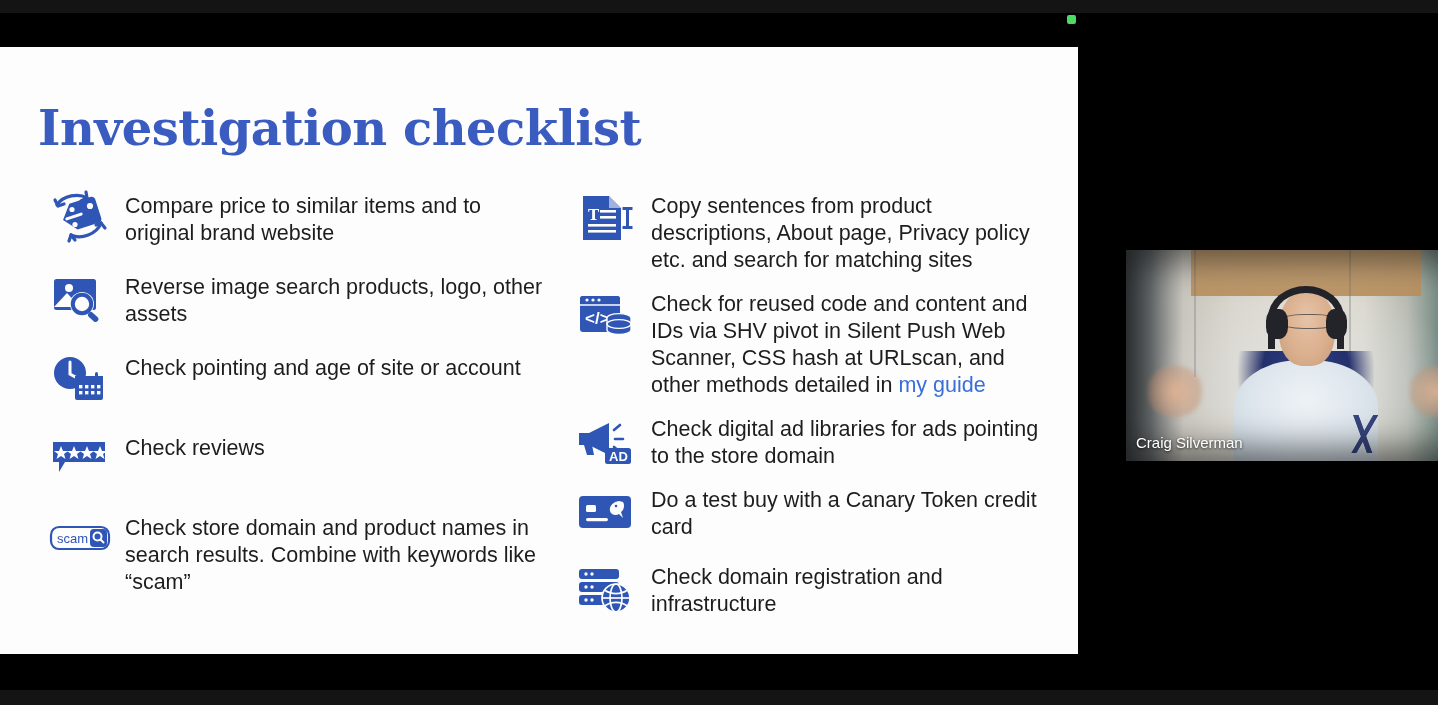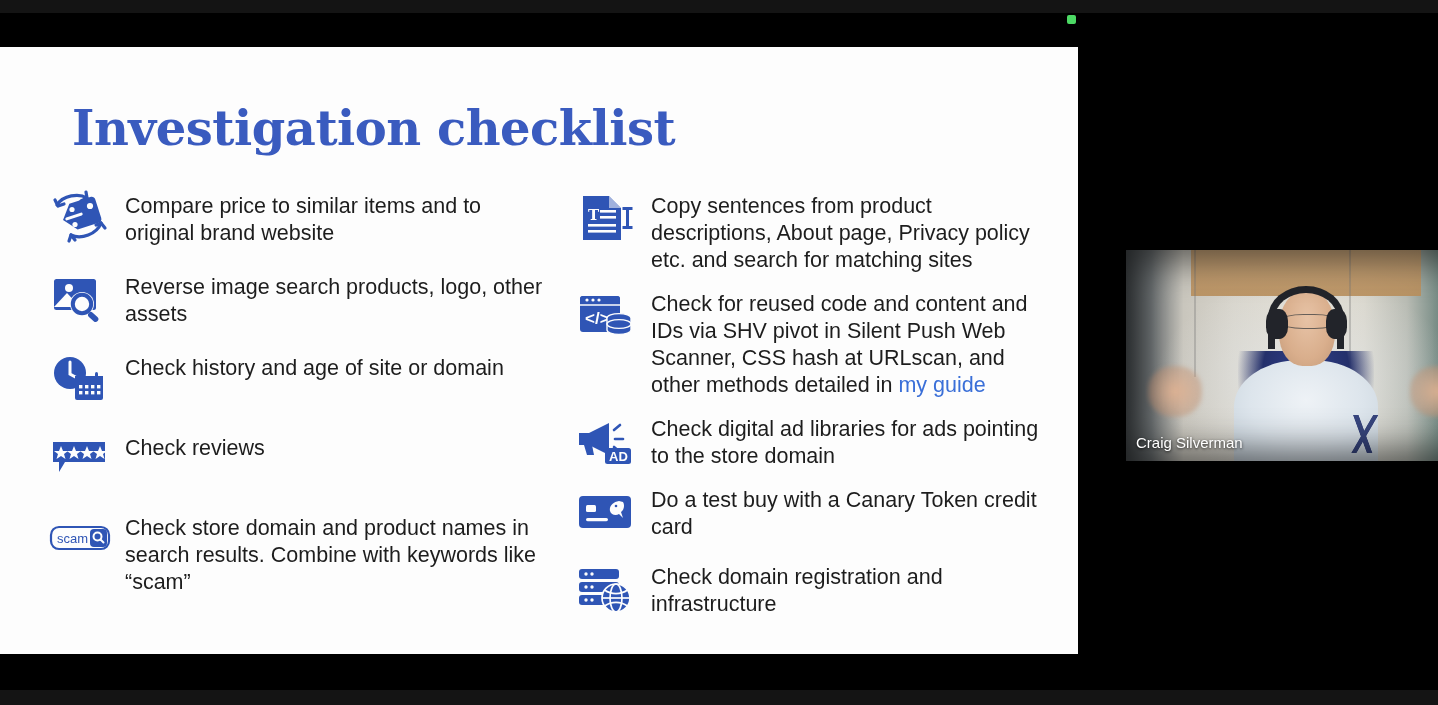--- a/index.html
+++ b/index.html
@@ -13,21 +13,21 @@
 
   
   .slide{
     position:absolute;left:0;top:47px;width:1078px;height:607px;
     background:#fdfdfd;overflow:hidden;
   }
   .slide-title{
     position:absolute;left:38px;top:53px;
     font-family:"DejaVu Serif",serif;
     font-weight:700;font-size:48px;letter-spacing:-0.5px;
-    color:#3a5bbf;white-space:nowrap;margin-left:34px;
+    color:#3a5bbf;white-space:nowrap;
   }
 
   .col{position:absolute;}
   .col-left{left:49px;top:143px;width:500px;}
   .col-right{left:575px;top:143px;width:480px;}
 
   .item{display:flex;align-items:flex-start;margin-bottom:20px;}
   .icon-box{flex:0 0 62px;width:62px;height:56px;position:relative;margin-right:14px;}
   .icon-box svg{position:absolute;left:0;top:0;}
   .item-text{
@@ -151,21 +151,21 @@
                 <rect x="36" y="33" width="3.4" height="3.4"></rect>
               <rect x="42" y="33" width="3.4" height="3.4"></rect>
                 <rect x="48" y="33" width="3.4" height="3.4"></rect>
               <rect x="30" y="39" width="3.4" height="3.4"></rect>
                 <rect x="36" y="39" width="3.4" height="3.4"></rect>
               <rect x="42" y="39" width="3.4" height="3.4"></rect>
                 <rect x="48" y="39" width="3.4" height="3.4"></rect>
             </g>
           </svg>
         </div>
-        <div class="item-text">Check history and age of site or domain</div>
+        <div class="item-text">Check pointing and age of site or account</div>
       </div>
 
       <div class="item gap-lg">
         <div class="icon-box">
           <svg width="62" height="56" viewBox="0 0 62 56">
             <path d="M4 10 L56 10 L56 30 L16 30 L10 40 L10 30 L4 30 Z" fill="#2f55b5"></path>
             <g fill="#fdfdfd">
               <polygon points="12,14 14,19 19,19 15,22 16.5,27 12,24 7.5,27 9,22 5,19 10,19"></polygon>
               <polygon points="25,14 27,19 32,19 28,22 29.5,27 25,24 20.5,27 22,22 18,19 23,19"></polygon>
               <polygon points="38,14 40,19 45,19 41,22 42.5,27 38,24 33.5,27 35,22 31,19 36,19"></polygon>

